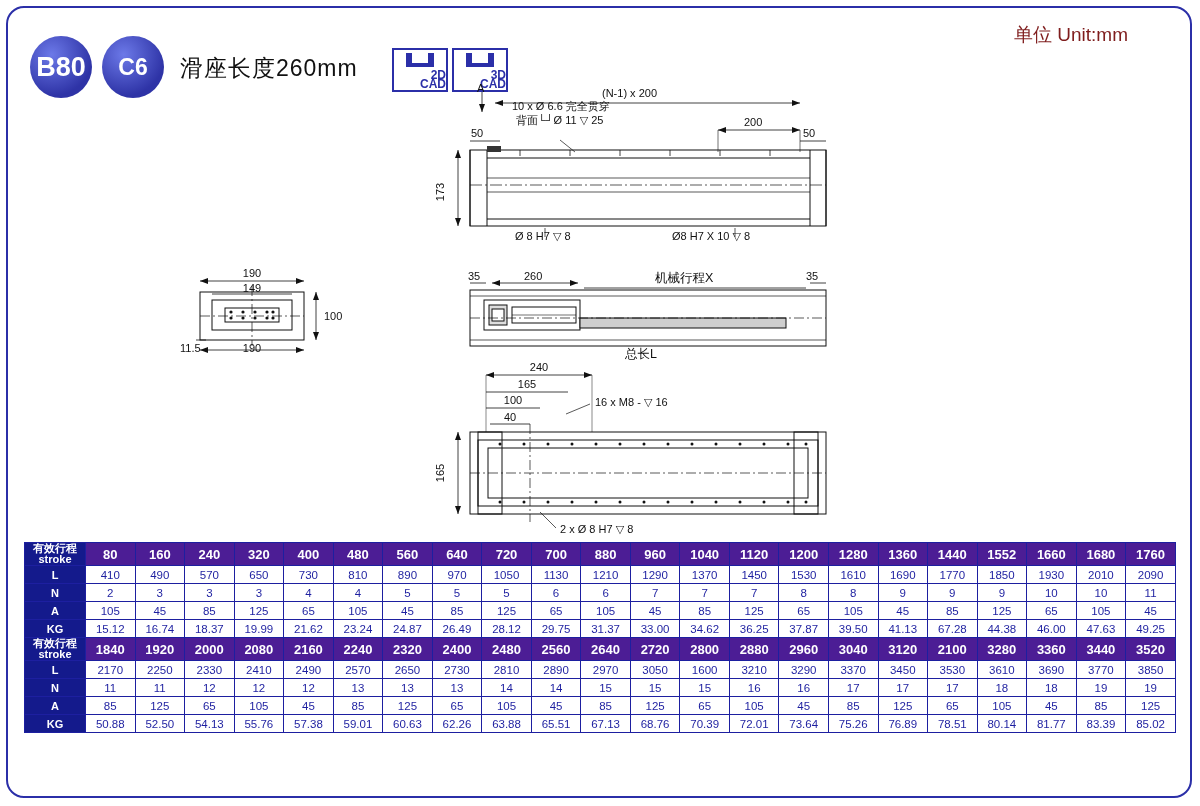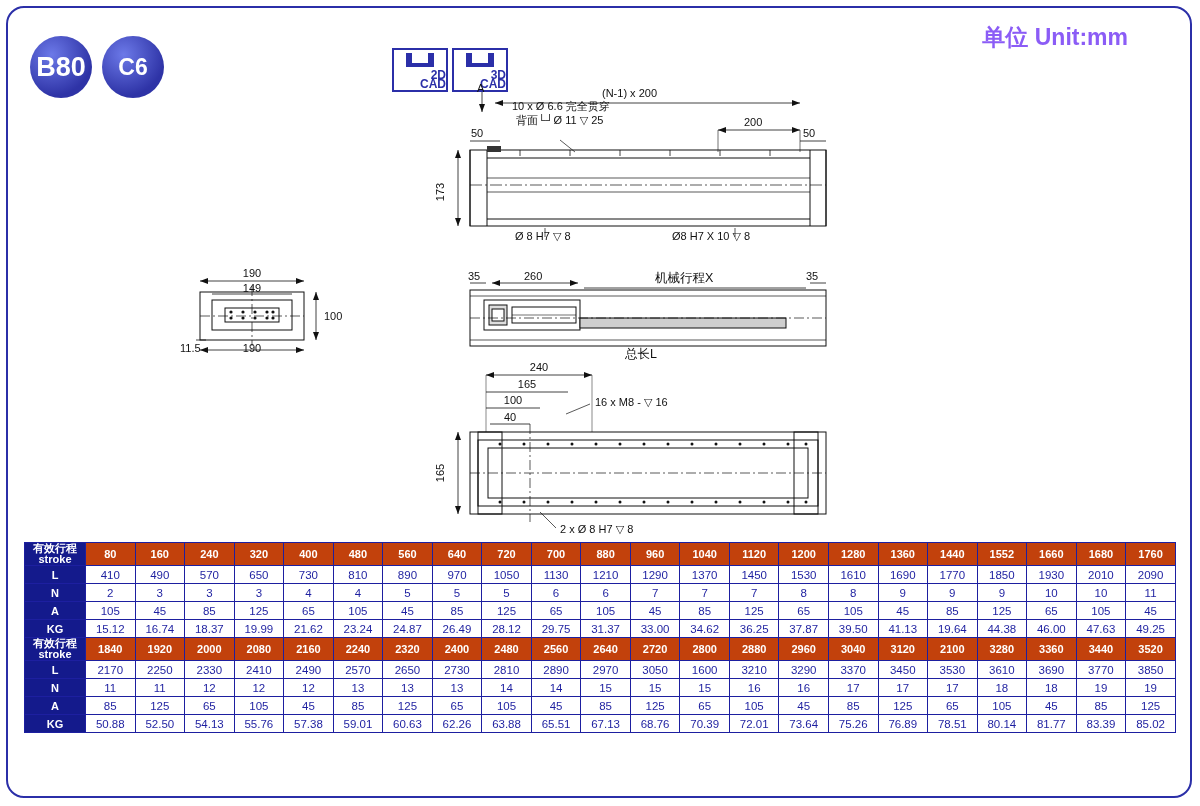--- a/index.html
+++ b/index.html
@@ -5,50 +5,51 @@
   html,body{margin:0;padding:0;background:#fff;}
   body{width:1200px;height:806px;font-family:"Liberation Sans",sans-serif;position:relative;overflow:hidden;}
   .page{position:absolute;left:0;top:0;width:1200px;height:806px;background:#fff;}
   .frame{position:absolute;left:6px;top:6px;width:1186px;height:792px;border:2px solid #2b2fa8;border-radius:18px;box-sizing:border-box;}
 
   
   .badge{position:absolute;border-radius:50%;display:flex;align-items:center;justify-content:center;color:#fff;font-weight:bold;}
   .badge.b1{left:30px;top:36px;width:62px;height:62px;background:radial-gradient(circle at 35% 30%,#6c79e8,#2e33a6 70%);font-size:27px;}
   .badge.b2{left:102px;top:36px;width:62px;height:62px;background:radial-gradient(circle at 35% 30%,#6c79e8,#2e33a6 70%);font-size:23px;}
   .title-cn{position:absolute;left:180px;top:53px;font-size:23px;color:#111;letter-spacing:1px;}
-  .unit{position:absolute;right:72px;top:22px;font-size:23px;color:#8b5cf6;font-weight:bold;}
+  .unit{position:absolute;right:72px;top:22px;font-size:19px;color:#7f1d1d;}
 
   .cadbtn{position:absolute;top:48px;width:52px;height:40px;border:2px solid #2b2fa8;background:#fff;}
   .cadbtn .shape{position:absolute;left:50%;top:3px;transform:translateX(-50%);width:28px;height:14px;}
   .cadbtn .shape .bar{position:absolute;background:#2b2fa8;}
   .cadbtn .lab{position:absolute;left:0;right:0;bottom:1px;text-align:right;font-size:12px;line-height:9px;color:#2b2fa8;font-weight:bold;margin-left:12px;}
   .cadbtn.c1{left:392px;}
   .cadbtn.c2{left:452px;}
 
   
   svg.dwg{position:absolute;left:0;top:0;width:1200px;height:806px;}
   text{font-family:"Liberation Sans",sans-serif;}
 
   
   .tblwrap{position:absolute;left:24px;top:542px;width:1152px;}
   table{border-collapse:collapse;width:1152px;table-layout:fixed;padding-left:31px;}
   td{border:1px solid #1d1fa0;font-size:11.5px;text-align:center;color:#1d1fa0;height:17px;padding:0;}
-  td.hdr{background:#c2410c;color:#fff;font-weight:bold;font-size:11px;}
+  td.hdr{background:#4c1d95;color:#fff;font-weight:bold;font-size:13px;}
   td.rowlab{background:#141a8c;color:#fff;font-weight:bold;font-size:11px;width:60px;}
   td.hdrlab{background:#141a8c;color:#fff;font-weight:bold;font-size:11px;line-height:11px;width:60px;}
   .note{position:absolute;left:34px;top:772px;color:#c0392b;font-size:13.5px;font-weight:bold;}
 </style>
 </head>
 <body>
 
 <div class="page">
   <div class="frame"></div>
 
   <div class="badge b1">B80</div>
   <div class="badge b2">C6</div>
+  <div class="title-cn">滑座长度260mm</div>
   <div class="unit">单位 Unit:mm</div>
 
   <div class="cadbtn c1">
     <div class="shape">
       <div class="bar" style="left:0;top:0;width:6px;height:14px;"></div>
       <div class="bar" style="right:0;top:0;width:6px;height:14px;"></div>
       <div class="bar" style="left:0;bottom:0;width:28px;height:4px;"></div>
     </div>
     <div class="lab">
       <span>2D</span><br>
@@ -384,21 +385,21 @@
           <td>26.49</td>
           <td>28.12</td>
           <td>29.75</td>
           <td>31.37</td>
           <td>33.00</td>
           <td>34.62</td>
           <td>36.25</td>
           <td>37.87</td>
           <td>39.50</td>
           <td>41.13</td>
-          <td>19.64</td>
+          <td>67.28</td>
           <td>44.38</td>
           <td>46.00</td>
           <td>47.63</td>
           <td>49.25</td>
         </tr>
 
         <tr>
           <td class="hdrlab">
             <div>有效行程</div>
             <div>stroke</div>

